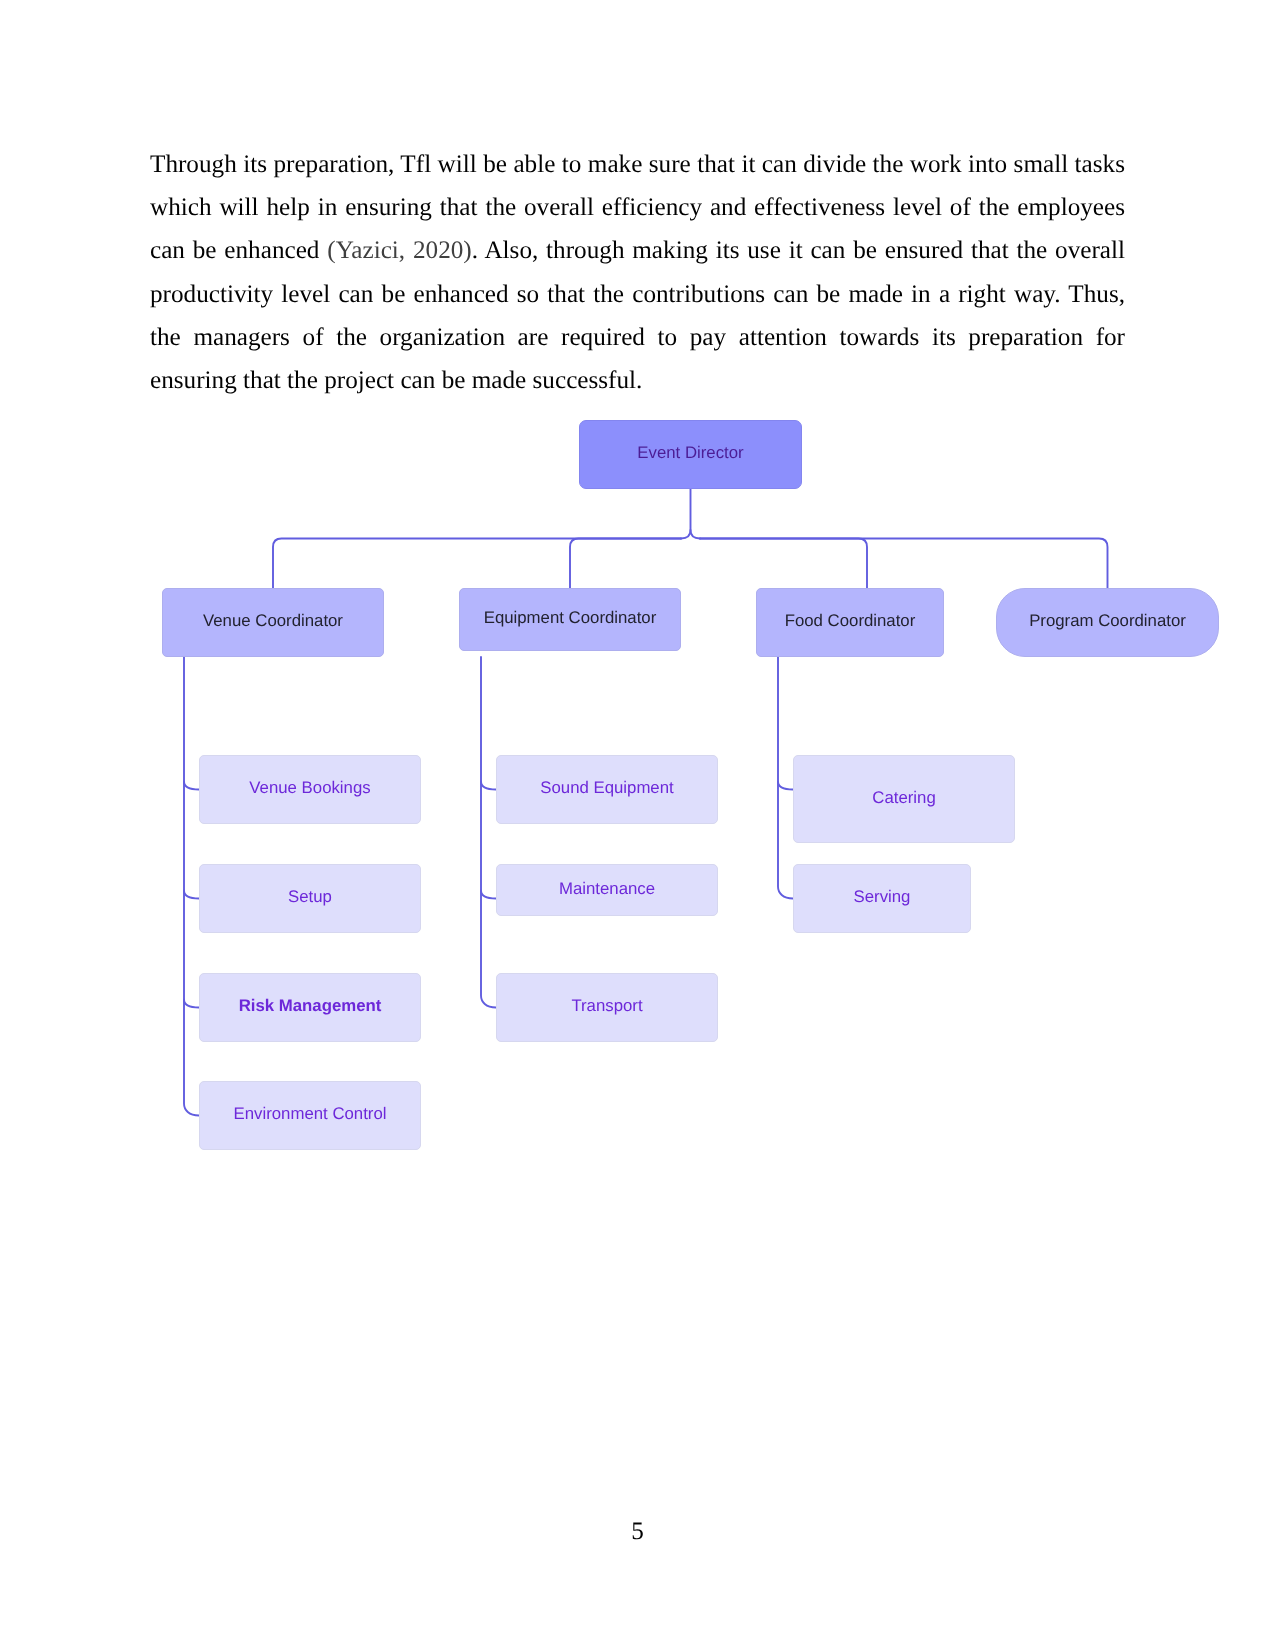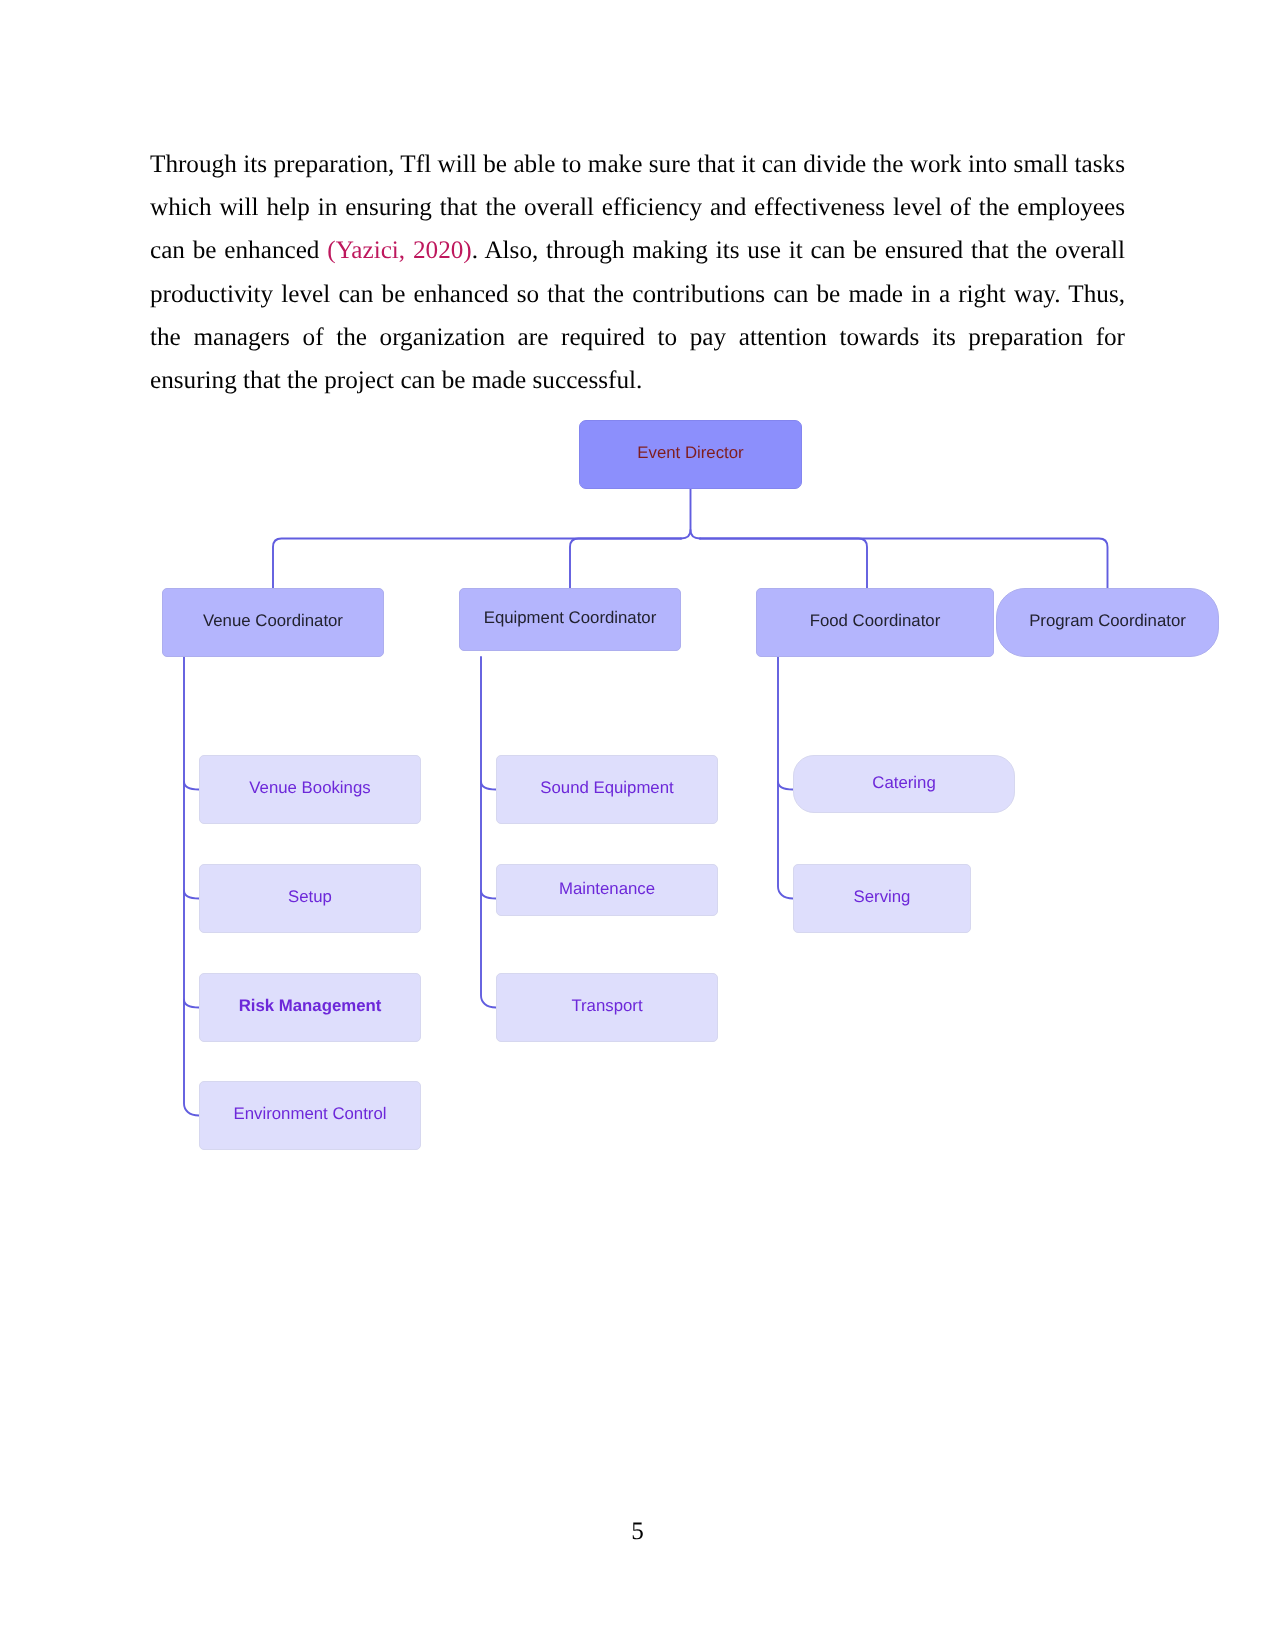--- a/index.html
+++ b/index.html
@@ -17,37 +17,37 @@
     position:absolute;
     left:150px; top:143px; width:975px;
     margin:0;
     font-family:"Liberation Serif", serif;
     font-size:25.2px;
     line-height:43.2px;
     text-align:justify;
     text-justify:inter-word;
     color:#020202;
   }
-  .cite { color:#be185d;margin-top:48px; }
+  .cite { color:#404040;margin-top:48px; }
 
   .chart-layer { position:absolute; left:0; top:0; width:1275px; height:1650px; }
   .chart-svg  { position:absolute; left:0; top:0; width:1275px; height:1650px; }
 
   .node {
     position:absolute;
     box-sizing:border-box;
     display:flex; align-items:center; justify-content:center;
     font-family:"Liberation Sans", sans-serif;
     font-size:16.8px;
     text-align:center;
     line-height:1;
     white-space:nowrap;
     padding-bottom:2px;
   }
-  .node.root { background:#8c8ffc; color:#7f1d1d; border-radius:7px; border:1px solid #8385ef; }
+  .node.root { background:#8c8ffc; color:#4c1d95; border-radius:7px; border:1px solid #8385ef; }
   .node.lvl2 { background:#b4b5fd; color:#22222f; border-radius:5px; border:1px solid #adaeee; }
   .node.leaf { background:#dedefc; color:#6d28d9; border-radius:5px; border:1px solid #d6d7ef; }
 
   .page-number {
     position:absolute; left:0; top:1518px; width:1275px;
     text-align:center;
     font-family:"Liberation Serif", serif;
     font-size:25.2px; color:#020202;
   }
 </style>
@@ -102,24 +102,24 @@
         </div>
         <div class="node leaf" style="left: 496px; top: 755px; width: 222px; height: 69px;">
           <span>Sound Equipment</span>
         </div>
         <div class="node leaf" style="left: 496px; top: 864px; width: 222px; height: 52px;">
           <span>Maintenance</span>
         </div>
         <div class="node leaf" style="left: 496px; top: 973px; width: 222px; height: 69px;">
           <span>Transport</span>
         </div>
-        <div class="node lvl2" style="left: 756px; top: 588px; width: 238px; height: 69px;">
+        <div class="node lvl2" style="left: 756px; top: 588px; width: 188px; height: 69px;">
           <span>Food Coordinator</span>
         </div>
-        <div class="node leaf" style="left: 793px; top: 755px; width: 222px; height: 58px; border-radius: 21px;">
+        <div class="node leaf" style="left: 793px; top: 755px; width: 222px; height: 88px;">
           <span>Catering</span>
         </div>
         <div class="node leaf" style="left: 793px; top: 864px; width: 178px; height: 69px;">
           <span>Serving</span>
         </div>
         <div class="node lvl2" style="left: 996px; top: 588px; width: 223px; height: 69px; border-radius: 29px;">
           <span>Program Coordinator</span>
         </div>
       </div>
   </div>

